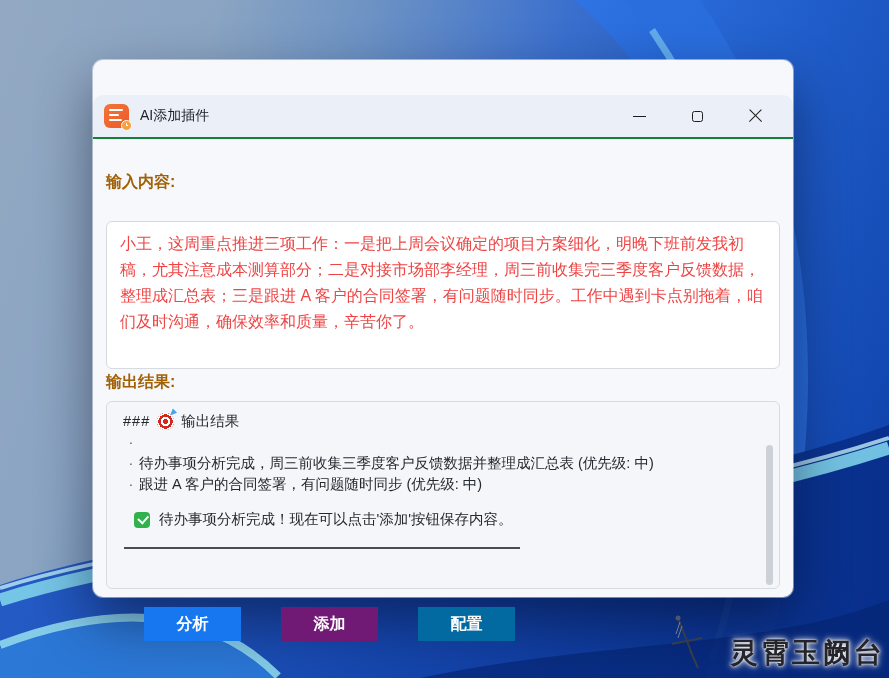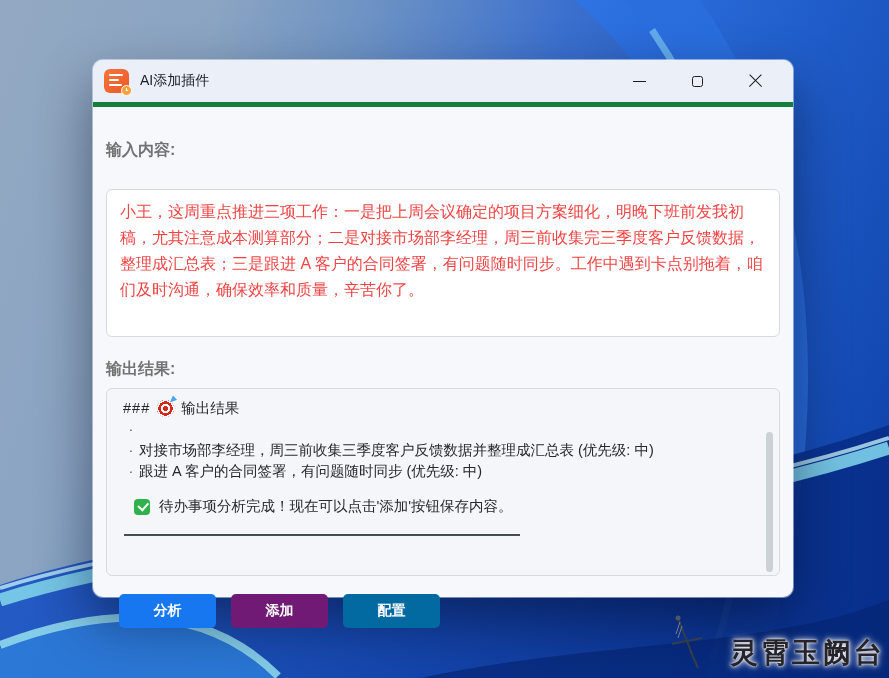--- a/index.html
+++ b/index.html
@@ -6,21 +6,21 @@
   body{font-family:"Liberation Sans","DejaVu Sans",sans-serif;}
   .screen{position:relative;width:889px;height:678px;overflow:hidden;
     background:linear-gradient(108deg,#93a9c3 0%,#8aa4c2 20%,#6c92c4 34%,#3a6fce 52%,#1d55c0 72%,#0d40a8 100%);}
   .wallpaper-svg{position:absolute;inset:0;}
 
   
   .window{position:absolute;left:93px;top:60px;width:700px;height:537px;
     background:#f7f8fb;border-radius:10px;
     box-shadow:0 0 0 1px rgba(255,255,255,.45),0 24px 55px rgba(0,0,20,.45);}
   .titlebar{height:42px;display:flex;align-items:center;padding:0 10px 0 11px;
-    background:#ebf0f8;border-bottom:5px solid #15803d;border-radius:10px 10px 0 0;}
+    background:#ebf0f8;border-bottom:2px solid #15803d;border-radius:10px 10px 0 0;margin-top:35px;}
   .app-icon{width:25px;height:24px;position:relative;flex:0 0 auto;}
   .app-icon .plate{position:absolute;inset:0;background:linear-gradient(140deg,#f4743c,#ec5a26);border-radius:6px;}
   .app-icon .l1,.app-icon .l2,.app-icon .l3{position:absolute;left:5px;height:2.3px;background:#fff;border-radius:2px;}
   .app-icon .l1{top:5px;width:14px;}
   .app-icon .l2{top:10px;width:10px;}
   .app-icon .l3{top:15px;width:13px;}
   .app-icon .badge{position:absolute;right:-3px;bottom:-3px;width:11px;height:11px;border-radius:50%;
     background:#f9a13c;border:1.5px solid #fdfdfd;box-sizing:border-box;}
   .app-icon .badge:after{content:"";position:absolute;left:3.5px;top:1.5px;width:1.4px;height:3.4px;background:#fff;}
   .app-icon .badge:before{content:"";position:absolute;left:3.5px;top:3.6px;width:2.8px;height:1.3px;background:#fff;}
@@ -29,23 +29,23 @@
   .win-controls{display:flex;align-items:center;gap:14px;margin-right:6px;}
   .ctl{width:44px;height:30px;display:flex;align-items:center;justify-content:center;cursor:default;}
   .glyph-min{width:13px;height:0;border-top:1.4px solid #1d1d1d;}
   .glyph-max{width:11px;height:11px;border:1.4px solid #1d1d1d;border-radius:2.5px;box-sizing:border-box;}
   .glyph-close{position:relative;width:15px;height:15px;}
   .glyph-close:before,.glyph-close:after{content:"";position:absolute;left:-1px;top:6.5px;width:17px;height:1.4px;background:#1d1d1d;}
   .glyph-close:before{transform:rotate(45deg);}
   .glyph-close:after{transform:rotate(-45deg);}
 
   .body-area{padding:0 13px;}
-  .sec-label{font-size:16px;font-weight:bold;color:#737373;}
+  .sec-label{font-size:16px;font-weight:bold;color:#a16207;}
   .lbl-input{margin-top:32px;height:22px;line-height:22px;}
-  .lbl-output{margin-top:21px;height:22px;line-height:22px;}
+  .lbl-output{margin-top:2px;height:22px;line-height:22px;}
 
   .input-box{margin-top:28px;height:148px;box-sizing:border-box;background:#ffffff;
     border:1px solid #d6dae1;border-radius:6px;padding:9px 13px;
     font-size:16px;line-height:26px;color:#ef4444;overflow:hidden;}
 
   .output-box{position:relative;margin-top:8px;height:188px;box-sizing:border-box;background:#f5f6f9;
     border:1px solid #d6dae1;border-radius:6px;padding:9px 40px 9px 16px;
     font-size:14.5px;line-height:21px;color:#24282f;overflow:hidden;}
   .out-heading{display:flex;align-items:center;gap:7px;}
   .hash{letter-spacing:1px;}
@@ -57,22 +57,22 @@
   .bullet-row{display:flex;}
   .bullet-mark{width:16px;text-align:center;color:#5b6068;flex:0 0 auto;}
   .status-row{display:flex;align-items:center;gap:9px;margin-top:14px;padding-left:11px;}
   .check-icon{width:16px;height:16px;border-radius:4px;background:#2fb24c;position:relative;flex:0 0 auto;}
   .check-icon:after{content:"";position:absolute;left:3.5px;top:3.5px;width:8px;height:4.5px;
     border-left:2px solid #fff;border-bottom:2px solid #fff;transform:rotate(-48deg);}
   .out-hr{margin:17px 0 0 1px;width:396px;height:2px;background:#474c55;border:none;}
   .scroll-thumb{position:absolute;right:6px;top:43px;width:7px;height:140px;background:#ccd0d7;border-radius:4px;}
 
   .actions{display:flex;gap:15px;margin-top:18px;padding:0 13px;}
-  .btn{min-width:97px;height:34px;border:none;border-radius:5px;color:#ffffff;
-    font-family:inherit;font-size:14px;font-weight:bold;cursor:pointer;padding:0 14px;}
+  .btn{min-width:97px;height:34px;border:none;border-radius:0;color:#ffffff;
+    font-family:inherit;font-size:16px;font-weight:bold;cursor:pointer;padding:0 14px;margin-left:25px;}
 
   
   .watermark{position:absolute;right:4px;bottom:6px;display:flex;align-items:flex-end;gap:20px;}
   .wm-text{font-family:"Liberation Serif","DejaVu Serif",serif;font-size:28px;font-weight:bold;
     color:#24242a;letter-spacing:3px;
     text-shadow:0 0 2px #ffffff,0 0 5px rgba(255,255,255,.95),0 0 9px rgba(255,255,255,.7);}
 </style>
 </head>
 <body>
 
@@ -138,21 +138,21 @@
         <div class="out-heading">
           <span class="hash">###</span>
           <span class="target-icon"></span>
           <span>输出结果</span>
         </div>
         <div class="bullet-row">
           <span class="bullet-mark">·</span>
         </div>
         <div class="bullet-row">
           <span class="bullet-mark">·</span>
-          <span>对接市场部李经理，周三前收集三季度客户反馈数据并整理成汇总表 (优先级: 中)</span>
+          <span>待办事项分析完成，周三前收集三季度客户反馈数据并整理成汇总表 (优先级: 中)</span>
         </div>
         <div class="bullet-row">
           <span class="bullet-mark">·</span>
           <span>跟进 A 客户的合同签署，有问题随时同步 (优先级: 中)</span>
         </div>
         <div class="status-row">
           <span class="check-icon"></span>
           <span>待办事项分析完成！现在可以点击'添加'按钮保存内容。</span>
         </div>
         <hr class="out-hr">

